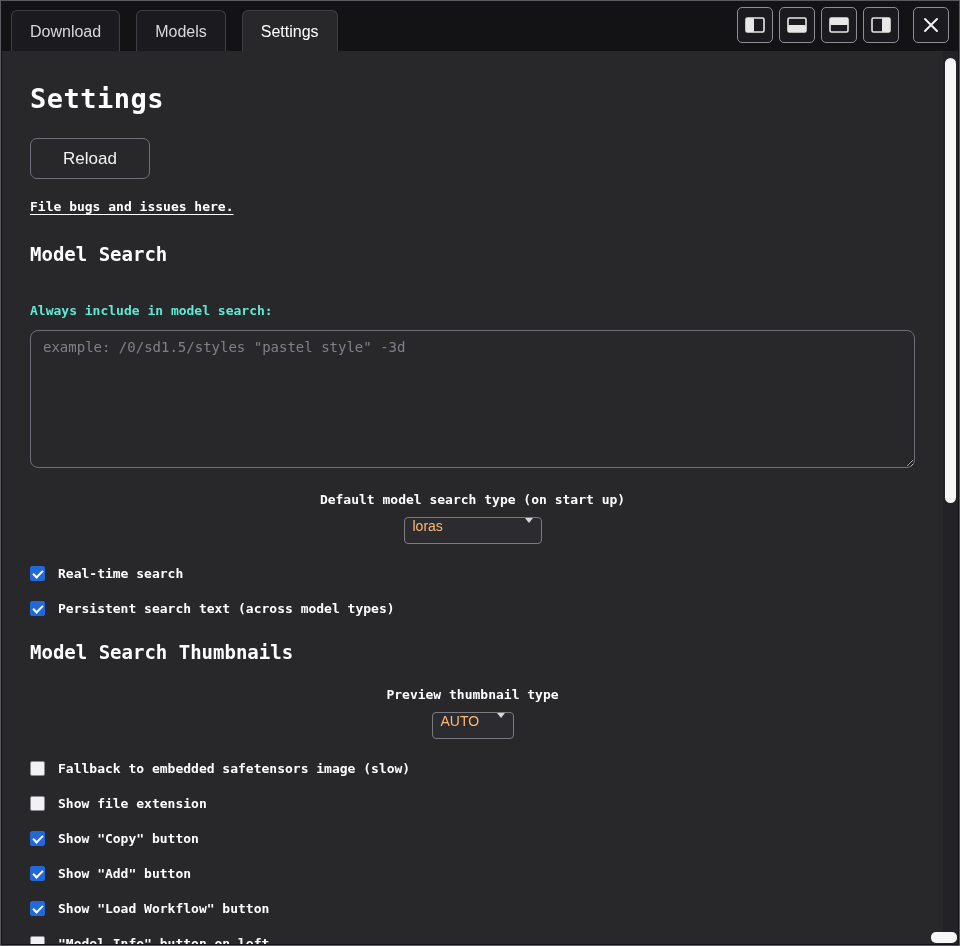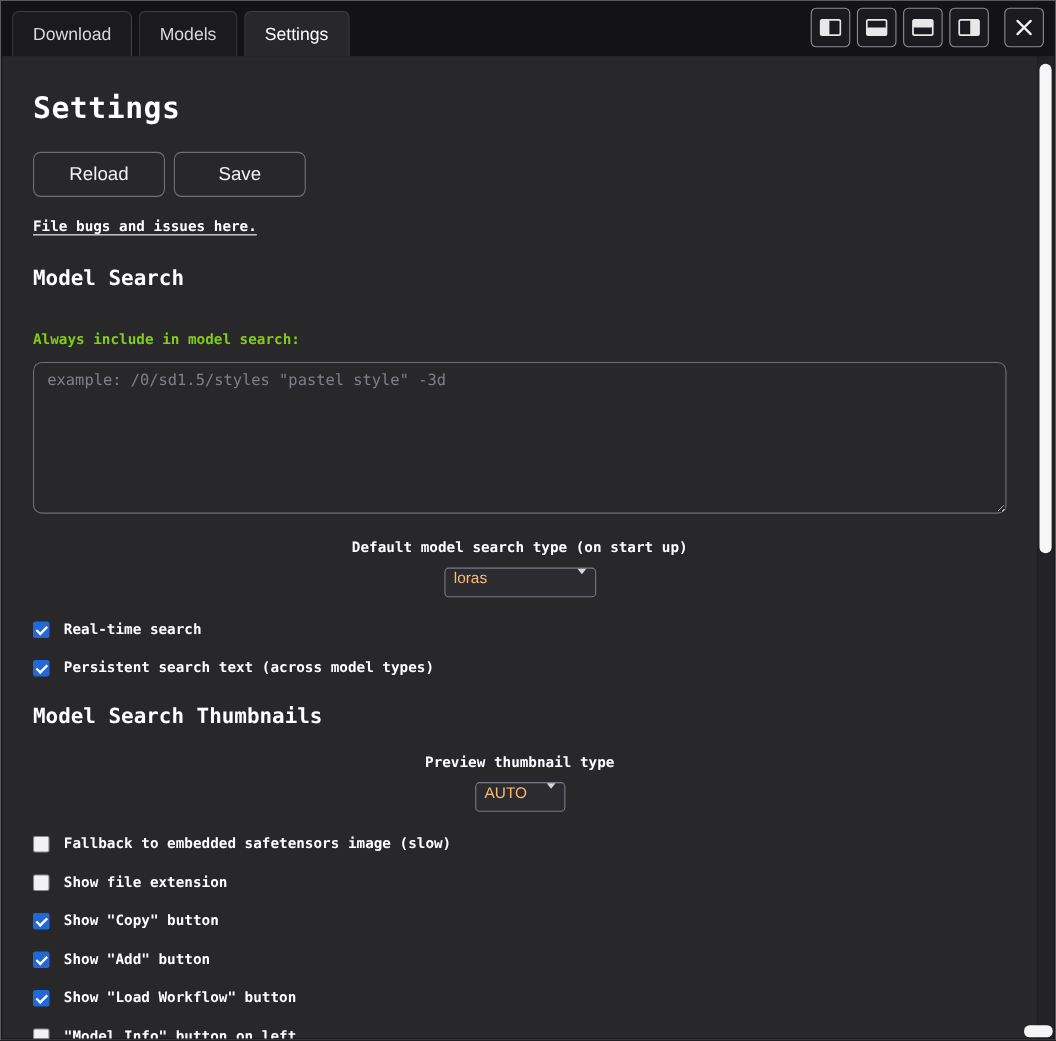--- a/index.html
+++ b/index.html
@@ -7,21 +7,21 @@
     position:relative; width:960px; height:946px; box-sizing:border-box;
     background:#131316; border:1px solid #5a5a60; overflow:hidden;
     font-family:"DejaVu Sans Mono", monospace; color:#fff;
   }
   
   .topbar {
     position:absolute; top:0; left:0; right:0; height:50px;
     display:flex; justify-content:space-between; align-items:center;
     background:#131316; padding:0 10px 0 10px; box-sizing:border-box;
   }
-  .tabs { display:flex; align-items:flex-end; height:100%; gap:6px; }
+  .tabs { display:flex; align-items:flex-end; height:100%; gap:16px; }
   .tab {
     font-family:"Liberation Sans", sans-serif; font-size:16px; color:#d9d9dc;
     background:#1b1b1f; border:1px solid #3e3e44; border-bottom:none;
     border-radius:6px 6px 0 0; padding:0 18px; height:41px; line-height:41px;
     box-sizing:border-box; cursor:pointer; white-space:nowrap;
   }
   .tab.active { background:#28282b; color:#ffffff; }
   .topbar-actions { display:flex; align-items:center; gap:6px; padding-bottom:2px; }
   .icon-btn {
     width:36px; height:36px; background:#1b1b1f; border:1px solid #8d8d94;
@@ -40,21 +40,21 @@
   .btn {
     min-width:120px; height:41px; background:transparent; border:1px solid #70707a;
     border-radius:7px; color:#f2f2f2; font-family:"Liberation Sans", sans-serif;
     font-size:17px; cursor:pointer;
   }
   .bugs-link {
     display:inline-block; margin-top:20px; color:#ffffff; font-size:13px; font-weight:bold;
     text-decoration:underline; text-underline-offset:3px; cursor:pointer;
   }
   h2.section-heading { font-size:19px; font-weight:bold; margin:28px 0 0 0; }
-  .field-label { display:block; margin-top:38px; font-size:13px; font-weight:bold; color:#84cc16; }
+  .field-label { display:block; margin-top:38px; font-size:13px; font-weight:bold; color:#5eead4; }
   textarea.search-include {
     display:block; margin-top:12px; width:100%; height:138px; box-sizing:border-box;
     background:#28282b; border:1px solid #6e6e76; border-radius:8px; padding:8px 12px;
     color:#dddde2; font-family:"DejaVu Sans Mono", monospace; font-size:14px;
     resize:vertical; outline:none;
   }
   textarea.search-include::placeholder { color:#80808a; }
   .inline-row { margin-top:24px; display:flex; align-items:center; gap:10px; font-size:13px; font-weight:bold;flex-direction:column; }
   .select {
     display:inline-flex; align-items:flex-start; justify-content:space-between;
@@ -124,21 +124,20 @@
       </button>
     </div>
   </div>
 
   <div class="content">
 
     <h1 class="page-title">Settings</h1>
 
     <div class="btn-row">
       <button class="btn">Reload</button>
-      <button class="btn">Save</button>
     </div>
 
     <a class="bugs-link">File bugs and issues here.</a>
 
     <h2 class="section-heading">Model Search</h2>
 
     <label class="field-label">Always include in model search:</label>
 
     <textarea class="search-include" placeholder="example: /0/sd1.5/styles &quot;pastel style&quot; -3d" style=""></textarea>
 

